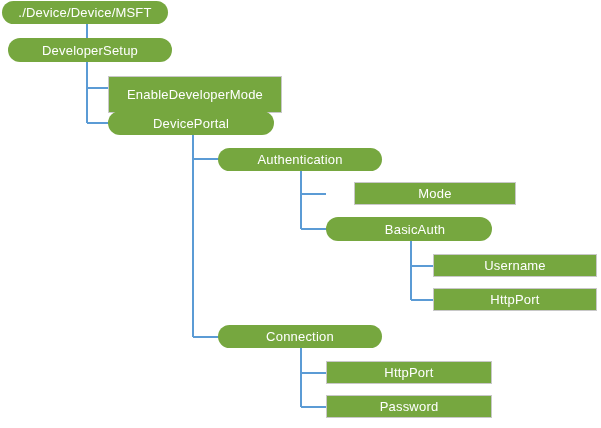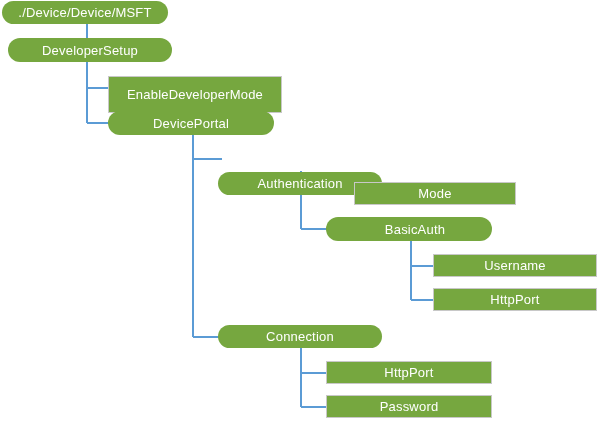--- a/index.html
+++ b/index.html
@@ -95,21 +95,21 @@
   </div>
 
   <div class="node rect" style="left:108px; top:76px; width:174px; height:37px;">
     <span>EnableDeveloperMode</span>
   </div>
 
   <div class="node pill" style="left:108px; top:111px; width:166px; height:24px;justify-content:center;">
     <span>DevicePortal</span>
   </div>
 
-  <div class="node pill" style="left:218px; top:148px; width:164px; height:23px;margin-top:24px;">
+  <div class="node pill" style="left:218px; top:148px; width:164px; height:23px;">
     <span>Authentication</span>
   </div>
 
   <div class="node rect" style="left:326px; top:182px; width:162px; height:23px;margin-left:28px;">
     <span>Mode</span>
   </div>
 
   <div class="node pill" style="left:326px; top:217px; width:166px; height:24px;padding-left:12px;">
     <span>BasicAuth</span>
   </div>

